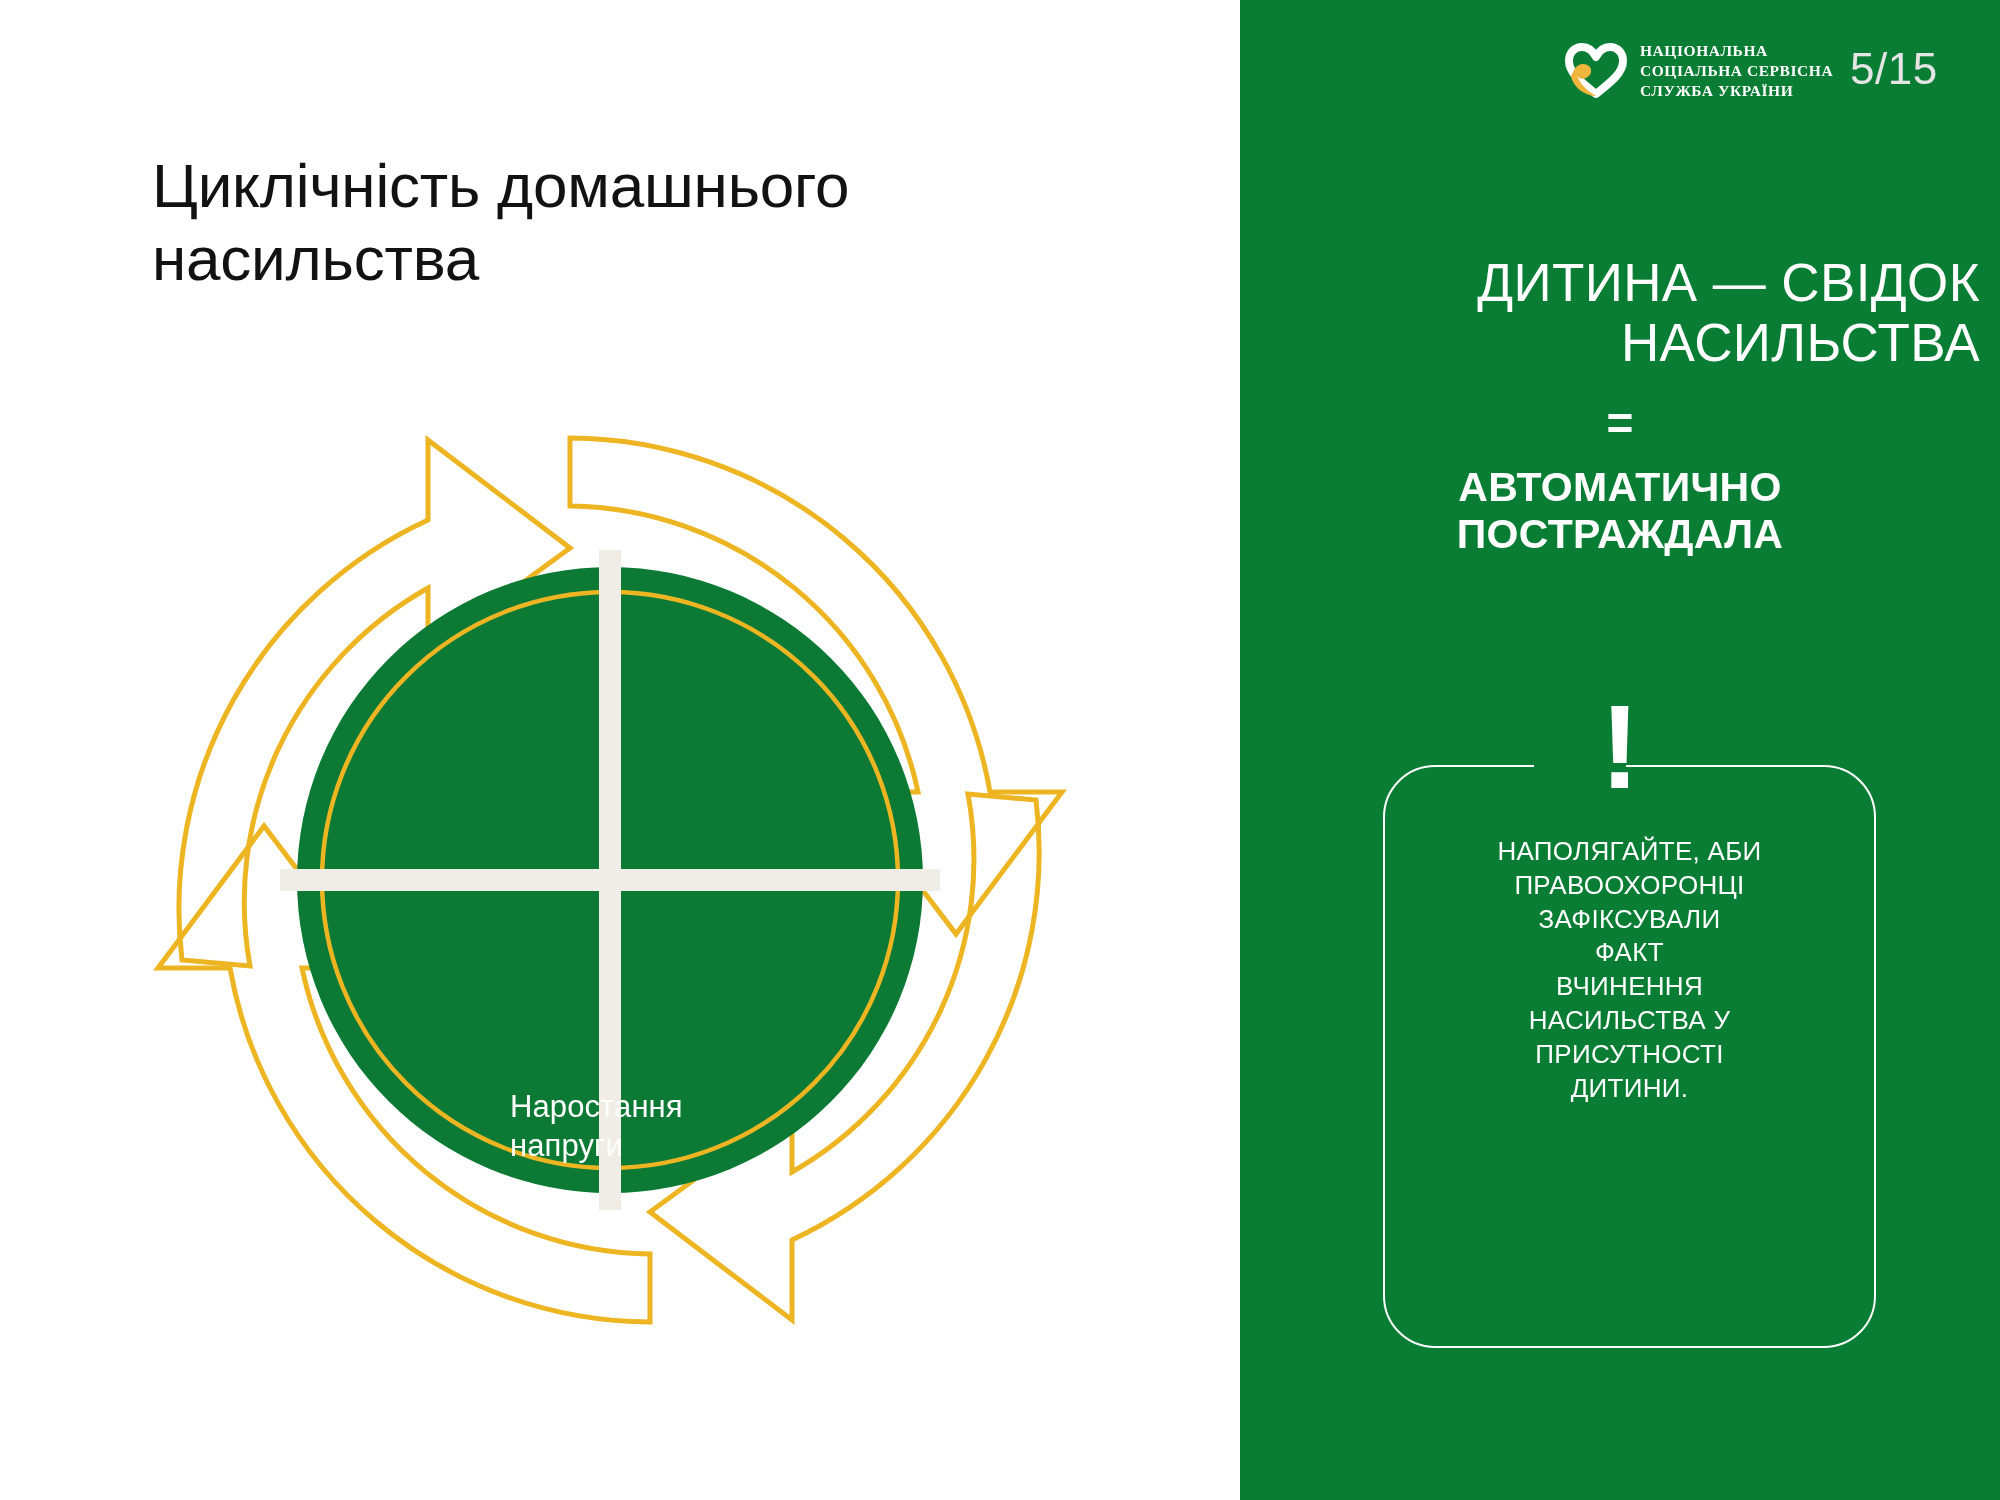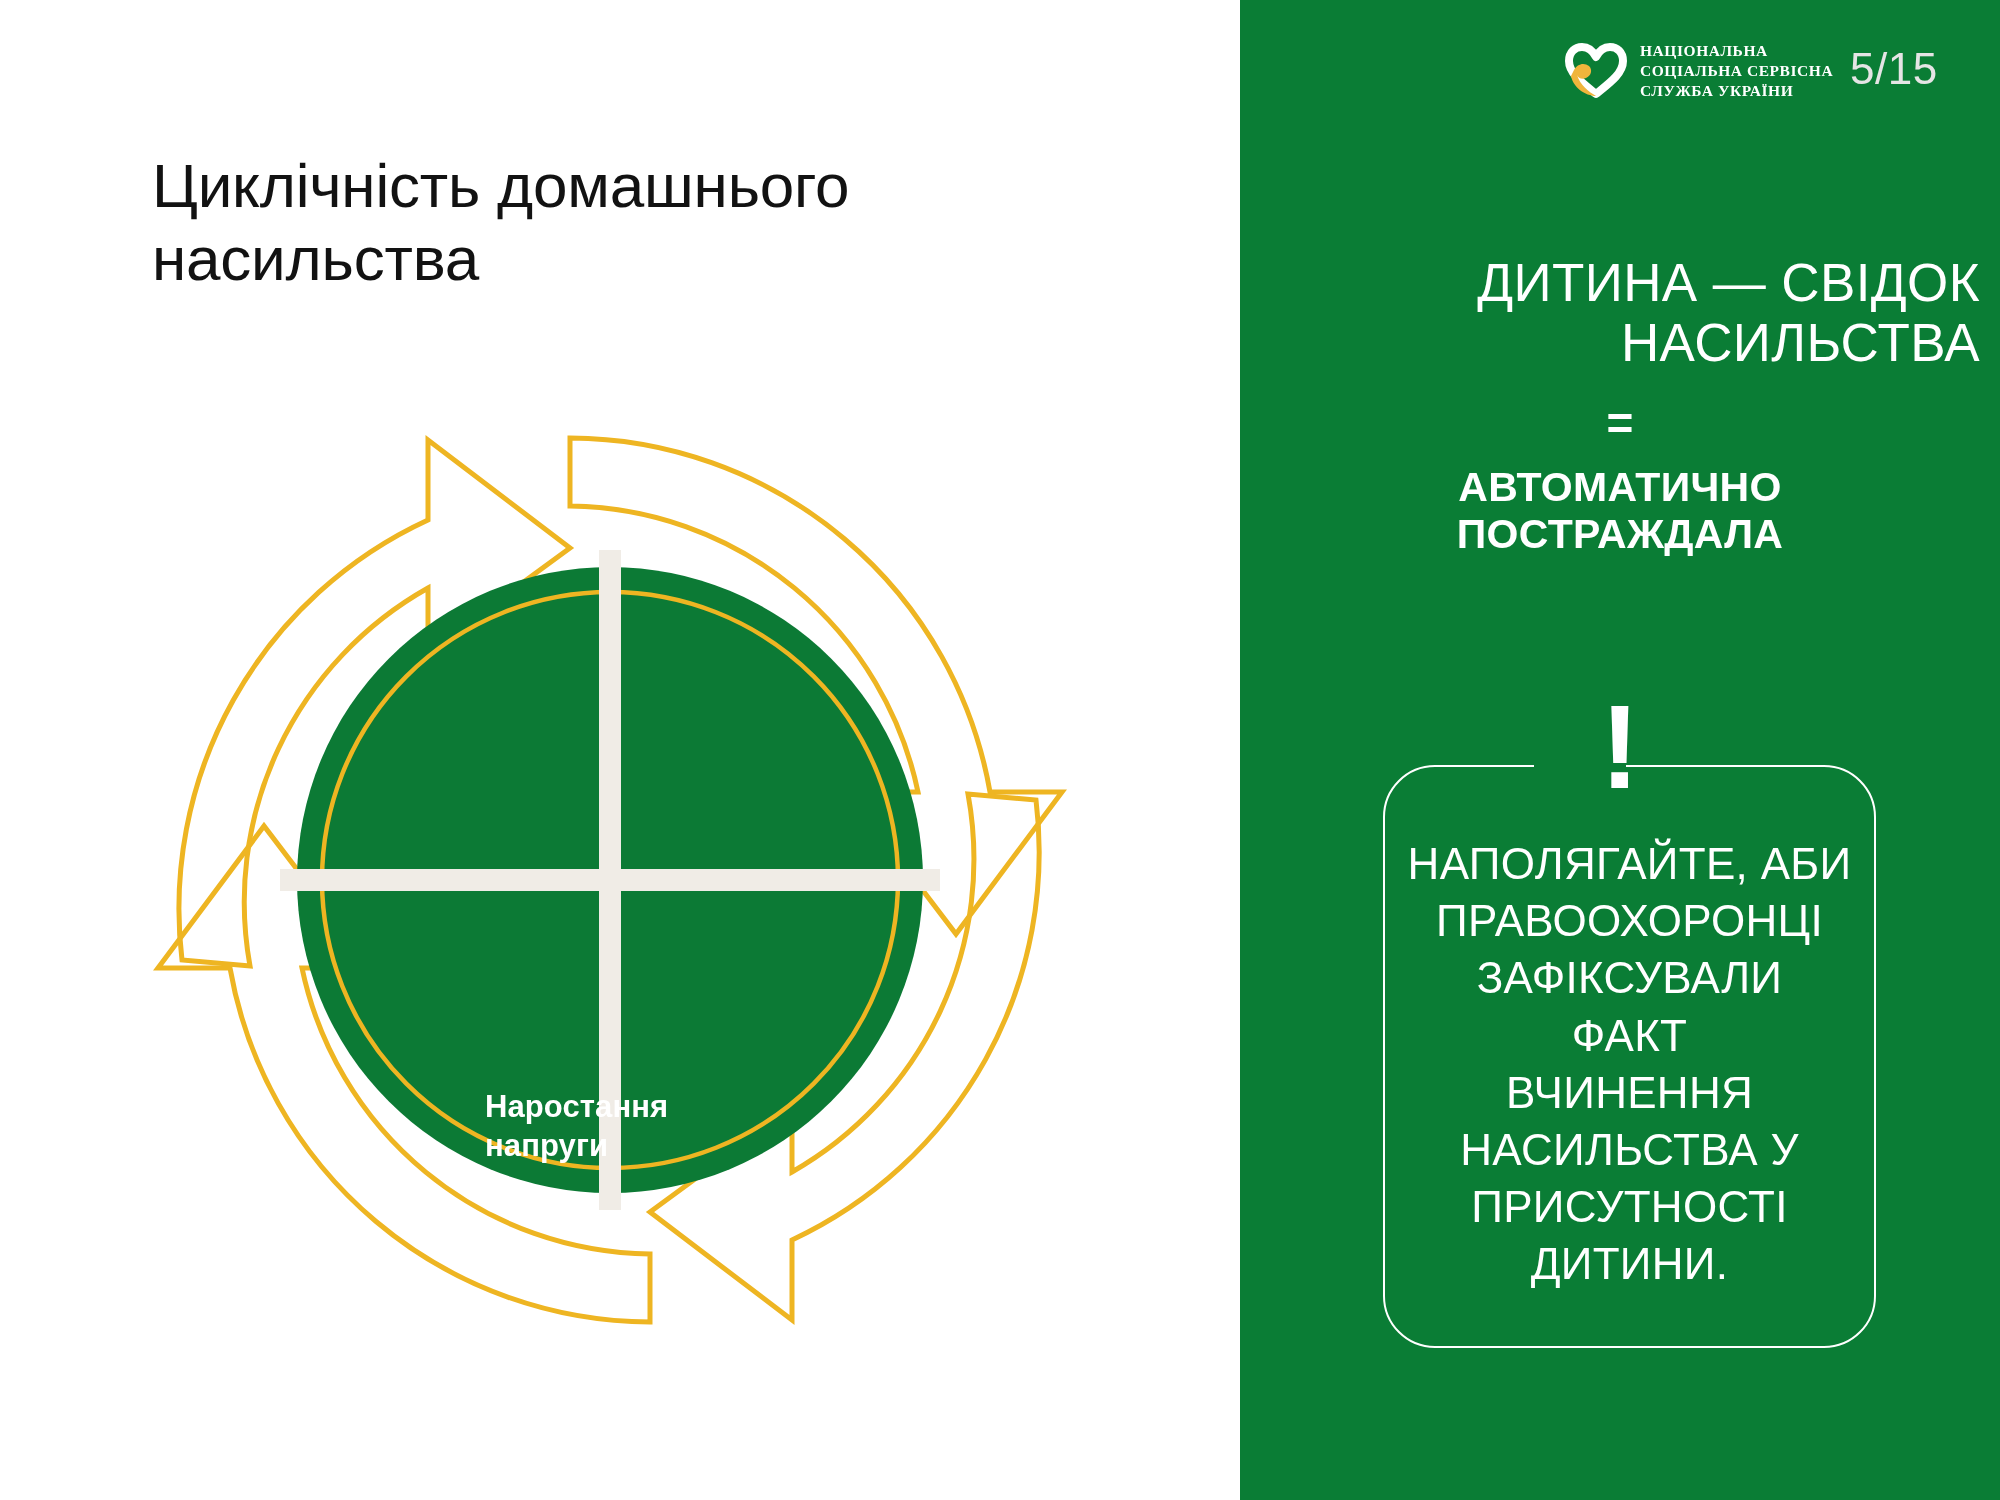--- a/index.html
+++ b/index.html
@@ -19,23 +19,24 @@
   .page-title{
     position:absolute;left:152px;top:150px;width:1000px;
     font-size:62px;line-height:1.17;font-weight:400;color:#121212;
     letter-spacing:-0.2px;
   }
 
   .cycle-wrap{position:absolute;left:140px;top:400px;width:940px;height:960px;}
   .cycle-wrap svg{display:block;width:940px;height:960px;}
 
   .quad-label{
-    position:absolute;color:#ffffff;font-weight:700;
+    position:absolute;color:#ffffff;font-weight:400;
     font-size:31px;line-height:1.26;letter-spacing:0.1px;
     white-space:pre-line;
+    margin-left:25px;
   }
   .ql-tl{left:345px;top:687px;width:250px;}
   .ql-tr{left:648px;top:687px;width:290px;}
   .ql-bl{left:345px;top:925px;width:250px;}
   .ql-br{left:648px;top:925px;width:290px;}
 
   
   .right-pane{
     position:absolute;left:1240px;top:0;width:760px;height:1500px;
     background:#0a7d35;
@@ -80,21 +81,21 @@
     box-sizing:border-box;
   }
   
   .callout-gap{
     position:absolute;left:294px;top:757px;width:92px;height:20px;
     background:#0a7d35;
   }
   .callout-text{
     position:absolute;left:143px;top:835px;width:493px;
     text-align:center;color:#ffffff;
-    font-size:44px;line-height:1.30;font-weight:400;letter-spacing:0.3px;
+    font-size:26px;line-height:1.30;font-weight:400;letter-spacing:0.3px;
     white-space:pre-line;
   }
 </style>
 </head>
 <body>
 
 <div class="slide">
 
   <div class="left-pane">
 

